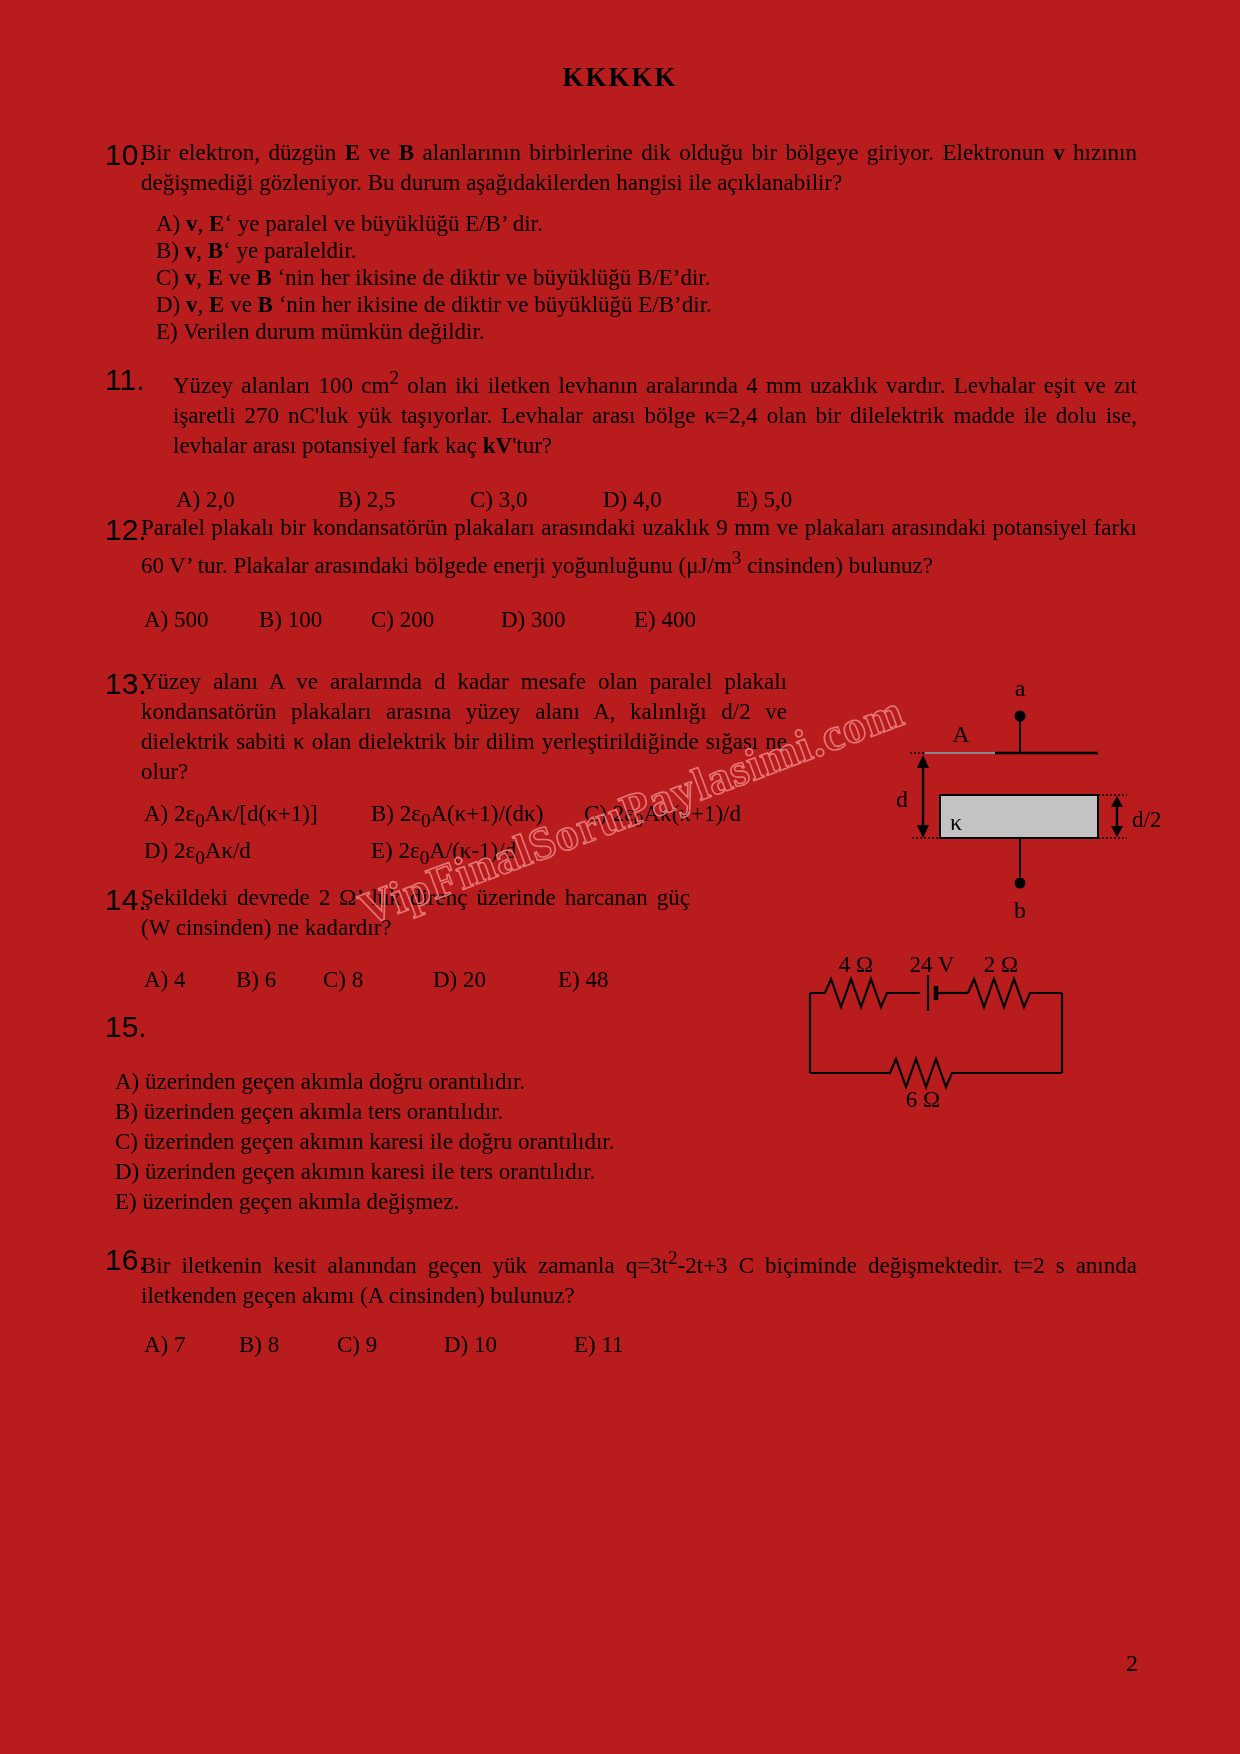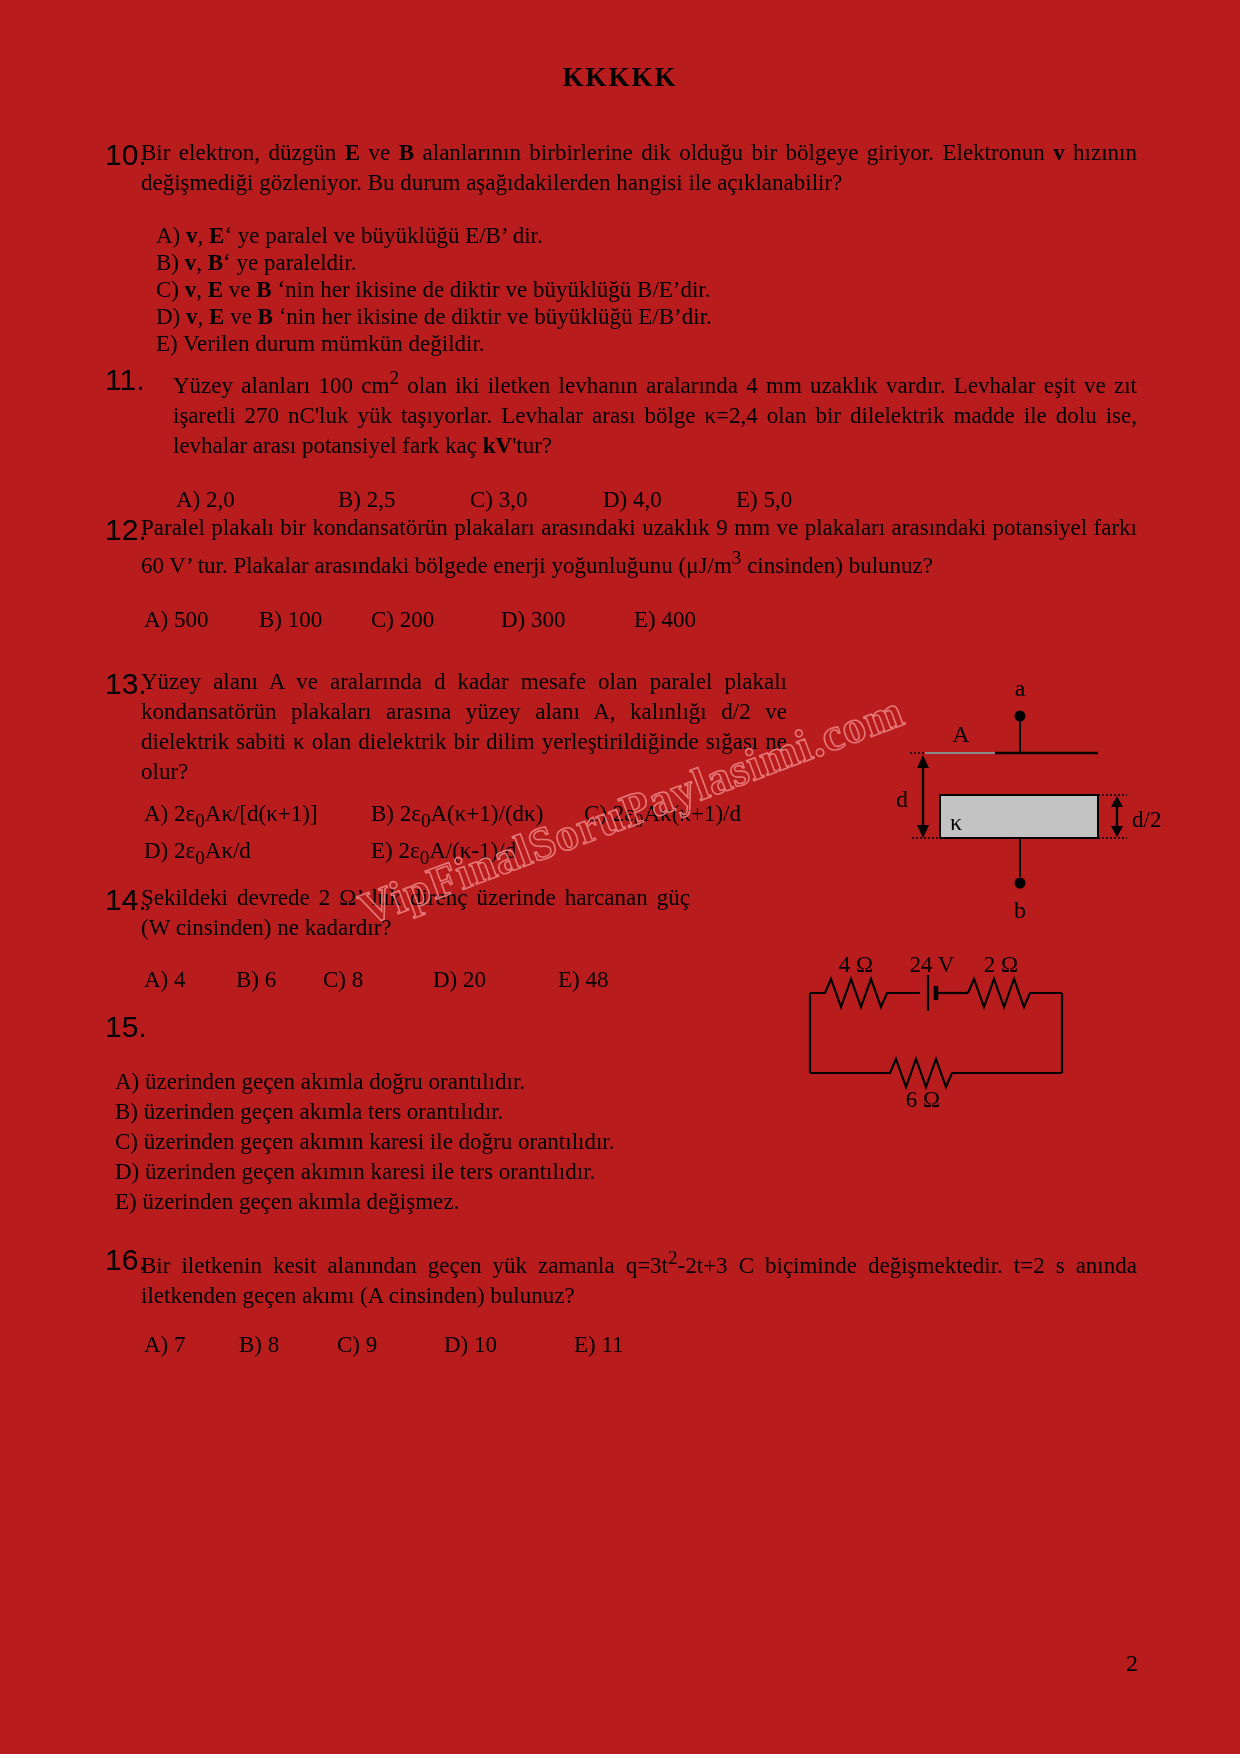--- a/index.html
+++ b/index.html
@@ -13,21 +13,21 @@
     position:absolute; top:62px; left:0; width:1240px;
     text-align:center; font-weight:bold; font-size:27px; letter-spacing:2px;
   }
   .q { position:absolute; left:105px; width:1032px; display:flex; }
   .qnum {
     flex:none; width:36px;
     font-family:"Liberation Sans", sans-serif; font-size:30px;
   }
   .qbody { flex:1; min-width:0; }
   .qtext { text-align:justify; line-height:30px; }
-  .opts-list { margin-top:24px; padding-left:15px; line-height:27px; }
+  .opts-list { margin-top:12px; padding-left:15px; line-height:27px; }
   .opts-list.wide { line-height:30px; margin-top:23px; padding-left:10px; }
   .opts-row { display:flex; margin-top:25px; padding-left:3px; line-height:28px; }
   .opts-row .opt { flex:none; }
   #q10 { top:138px; }
   #q11 { top:363px;gap:32px; }
   #q12 { top:513px; }
   #q13 { top:667px; width:682px; }
   #q13 .opts-row.first { margin-top:13px; }
   #q13 .opts-row.second { margin-top:2px; }
   #q14 { top:883px; width:585px; }

